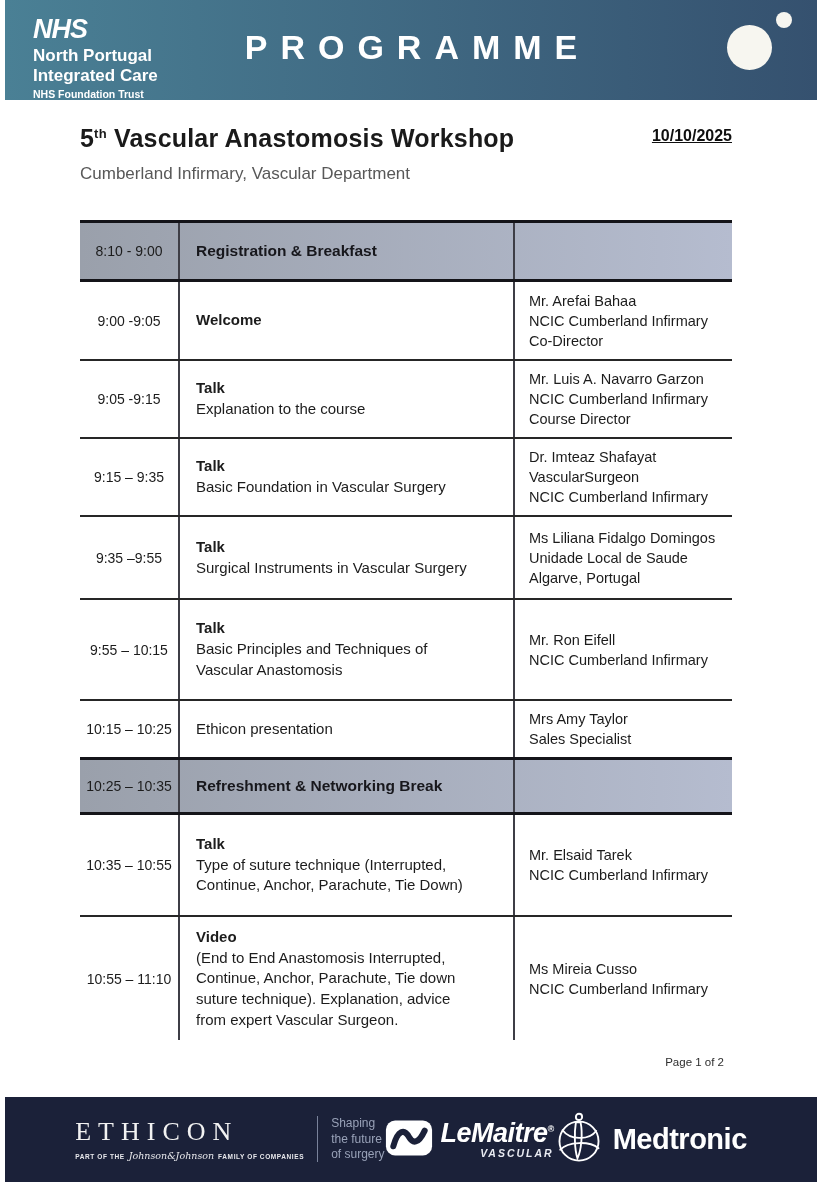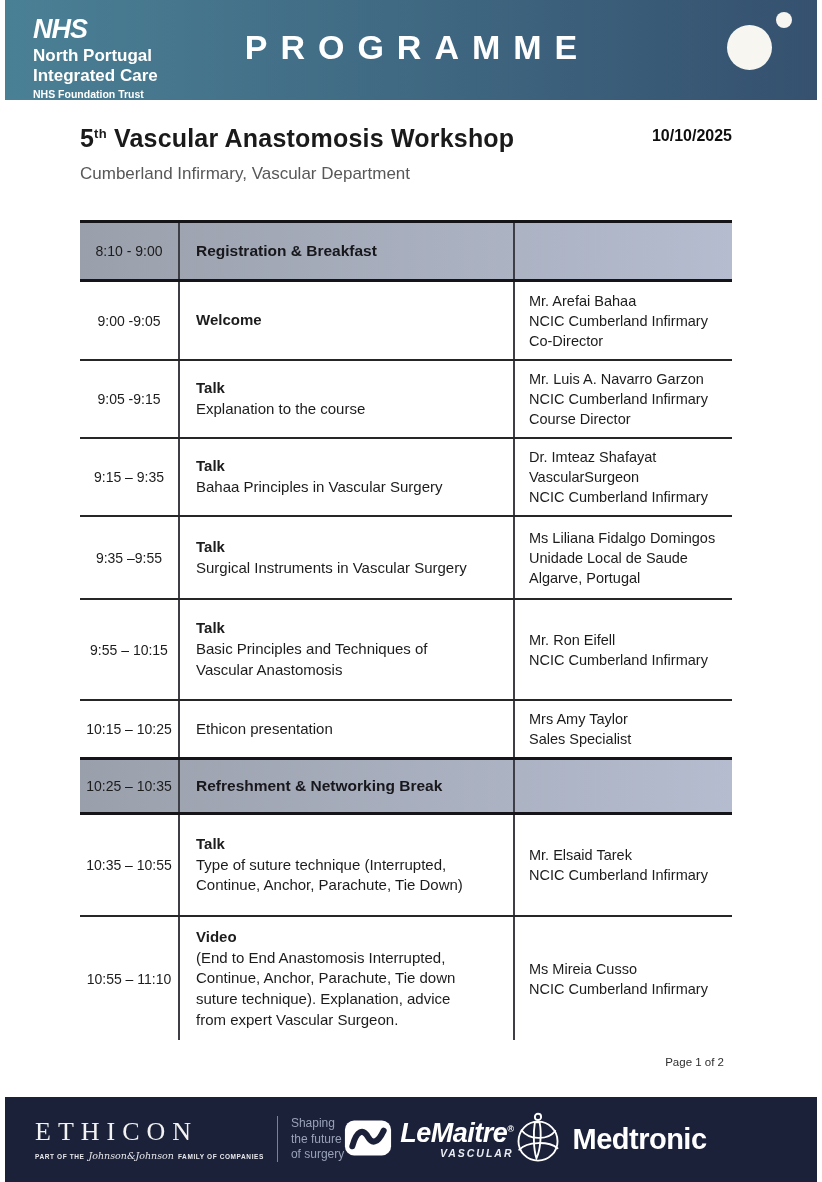--- a/index.html
+++ b/index.html
@@ -18,21 +18,21 @@
   .prog-title { position:absolute; left:0; right:0; top:28px; text-align:center;
     color:#fff; font-size:34px; font-weight:800; letter-spacing:13px; text-indent:13px; }
   .circle-lg { position:absolute; right:45px; top:25px; width:45px; height:45px; border-radius:50%; background:#f7f6f0; }
   .circle-sm { position:absolute; right:25px; top:12px; width:16px; height:16px; border-radius:50%; background:#f7f6f0; }
 
   
   .main { padding:0 85px 0 75px; }
   .title-row { display:flex; justify-content:space-between; align-items:flex-start; margin-top:24px; }
   .event-title { font-size:25px; font-weight:600; color:#1a1a1a; letter-spacing:0.2px; }
   .event-title sup { font-size:13px; font-weight:600; }
-  .event-date { font-size:16px; font-weight:700; color:#0f0f0f; margin-top:3px; }
+  .event-date { font-size:16px; font-weight:700; color:#0f0f0f; margin-top:3px;text-decoration:underline; }
   .event-subtitle { font-size:17px; color:#585858; margin-top:11px; font-weight:400; }
 
   
   .schedule { margin-top:36px; }
   .row { display:flex; background:#fff; }
   .row + .row { border-top:2px solid #262626; }
   .row.break { background:linear-gradient(90deg, var(--break-start,#9aa0ab), var(--break-end,#b5bccf));
     border-top:3px solid #141419; border-bottom:3px solid #141419; }
   .row.after-break { border-top:none; }
   .cell { min-width:0; }
@@ -43,21 +43,21 @@
   .cell.speaker { flex:0 0 217px; display:flex; flex-direction:column; justify-content:center;
     padding:8px 14px; font-size:14.5px; line-height:1.38; color:#1c1c1c; }
   .session .bold { font-weight:700; }
   .row.break .cell.session { font-weight:700; font-size:15.5px; color:#17171c; }
 
   .page-num { text-align:right; margin-top:16px; font-size:11.5px; color:#2e2e2e; padding-right:8px; }
 
   
   .footer-band { position:absolute; left:0; right:0; bottom:0; height:85px;
     background:var(--footer-bg,#1b2139); display:flex; align-items:center;
-    justify-content:flex-start; padding:0 30px; color:#fff; }
+    justify-content:center; padding:0 30px; color:#fff; }
   .ethicon-block { display:flex; align-items:center; gap:13px; }
   .ethicon-name { font-family:"Liberation Serif", serif; font-size:26px; letter-spacing:7px; font-weight:500; color:#f2f2f2; }
   .ethicon-sub { display:flex; align-items:baseline; gap:4px; margin-top:3px; font-size:6.5px;
     letter-spacing:0.6px; color:#e8e8ec; font-weight:700; }
   .ethicon-sub .script { font-family:"DejaVu Serif", serif; font-style:italic; font-size:9.5px; font-weight:400; letter-spacing:0; }
   .footer-divider { width:1px; height:46px; background:#79829a; }
   .slogan { font-size:12px; color:#99a2b8; line-height:1.28; }
   .lemaitre-block { display:flex; align-items:center; gap:8px; }
   .lemaitre-text { line-height:1; }
   .lemaitre-name { font-size:27px; font-weight:700; font-style:italic; letter-spacing:-0.5px; }
@@ -126,21 +126,21 @@
             <div>NCIC Cumberland Infirmary</div>
             <div>Course Director</div>
           </div>
         </div>
         <div class="row" style="min-height: 78px;">
           <div class="cell time">
             <span>9:15 – 9:35</span>
           </div>
           <div class="cell session">
             <div class="bold">Talk</div>
-            <div>Bahaa Principles in Vascular Surgery</div>
+            <div>Basic Foundation in Vascular Surgery</div>
           </div>
           <div class="cell speaker">
             <div>Dr. Imteaz Shafayat</div>
             <div>VascularSurgeon</div>
             <div>NCIC Cumberland Infirmary</div>
           </div>
         </div>
         <div class="row" style="min-height: 83px;">
           <div class="cell time">
             <span>9:35 –9:55</span>

